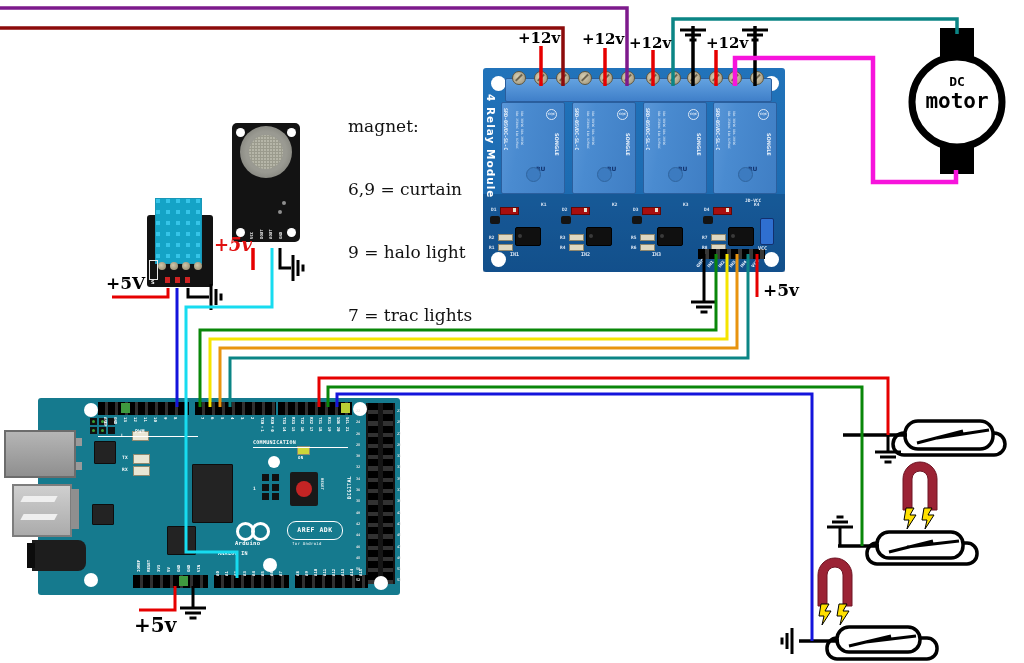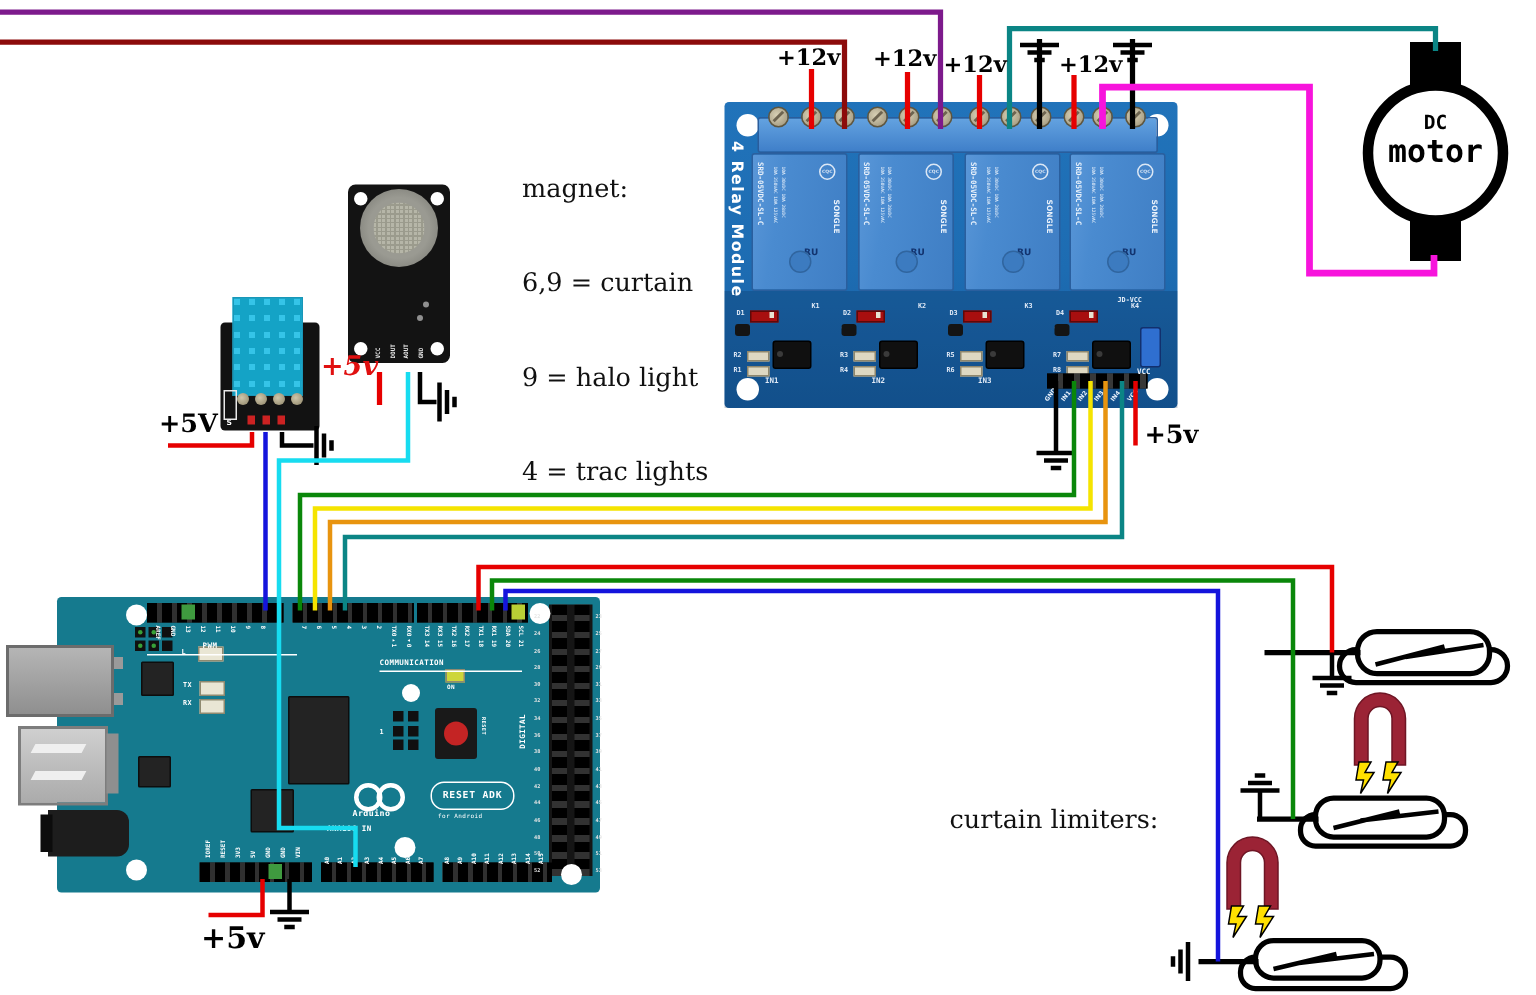--- a/index.html
+++ b/index.html
@@ -421,21 +421,21 @@
         <i></i>
         <i></i>
         <i></i>
         <i></i>
     </div>
     <div class="whitelabel" style="left:215px;top:88px;font-size:4.5px;">1</div>
 
     <div class="inf" style="left:198px;top:124px;"></div>
     <div class="inf" style="left:213px;top:124px;"></div>
     <div class="whitelabel" style="left:197px;top:142px;font-size:5.5px;">Arduino</div>
-    <div class="badge">RESET ADK</div>
+    <div class="badge">AREF ADK</div>
     <div class="whitelabel" style="left:254px;top:143px;font-size:4px;font-weight:400;">for Android</div>
 
     <div class="usbb"></div>
     <div class="usba">
       <div class="slot" style="top:10px;"></div>
         <div class="slot" style="top:28px;"></div>
       <div class="cap"></div>
     </div>
     <div class="jack"></div>
 
@@ -553,22 +553,21 @@
   <div class="lbl" style="left:706px;top:35px;">+12v</div>
   <div class="lbl" style="left:763px;top:281px;font-size:17px;">+5v</div>
   <div class="lbl" style="left:106px;top:274px;font-size:17px;">+5V</div>
   <div class="lbl red-italic" style="left:214px;top:234px;">+5v</div>
   <div class="lbl" style="left:134px;top:614px;font-size:20px;">+5v</div>
 
   <div class="note" style="left:348px;top:74px;">
     <span style="display:block;">magnet:</span>
     <span style="display:block;">6,9 = curtain</span>
     <span style="display:block;">9 = halo light</span>
-    <span style="display:block;">4 = trac lights</span>
+    <span style="display:block;">7 = trac lights</span>
   </div>
 
   <div class="note" style="left:633px;top:495px;">
-    <span style="display:block;">curtain limiters:</span>
     
     
   </div>
 
 </div>
 
 </body></html>

